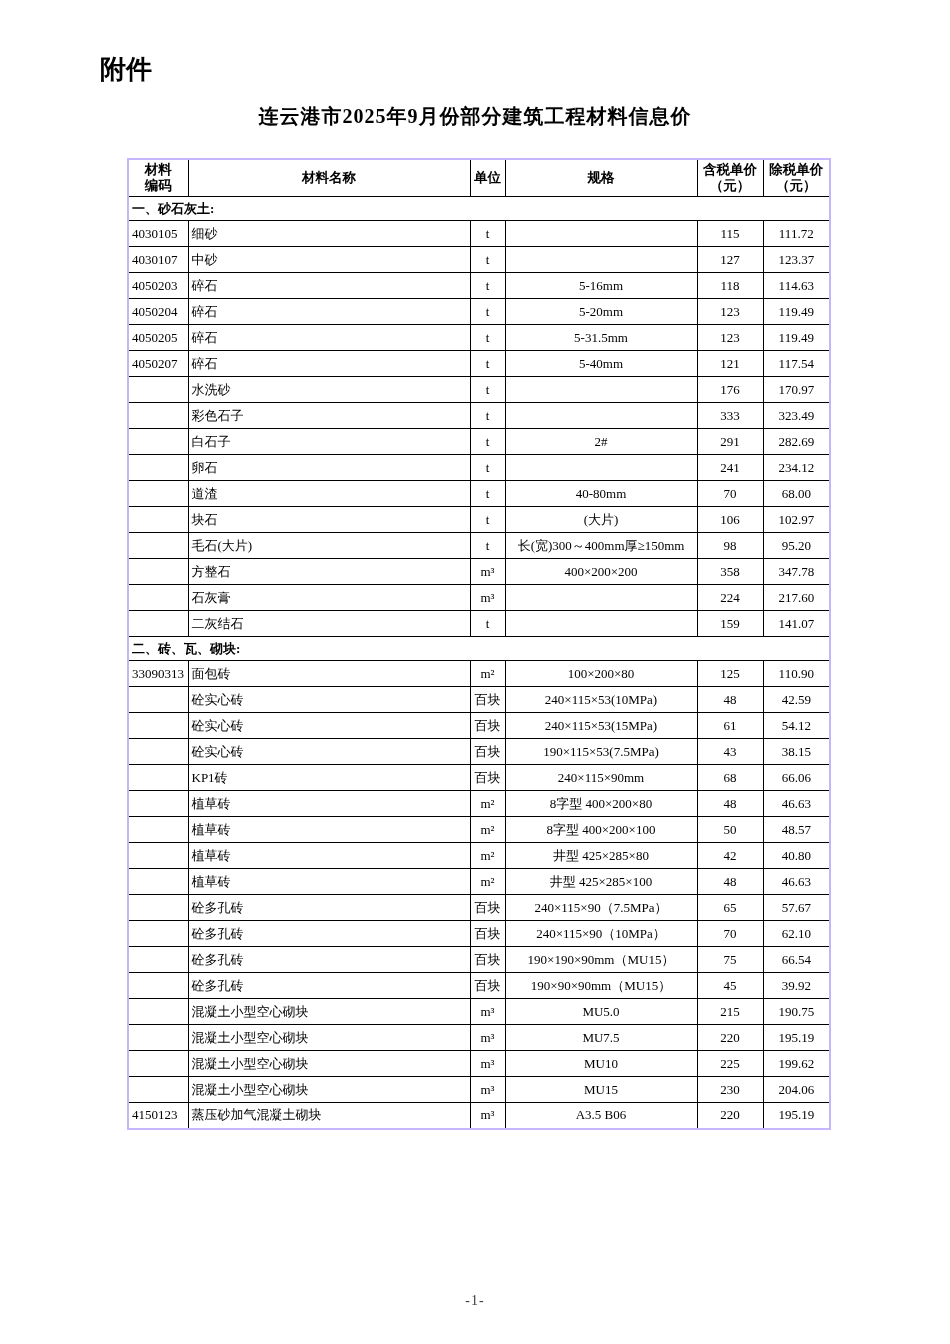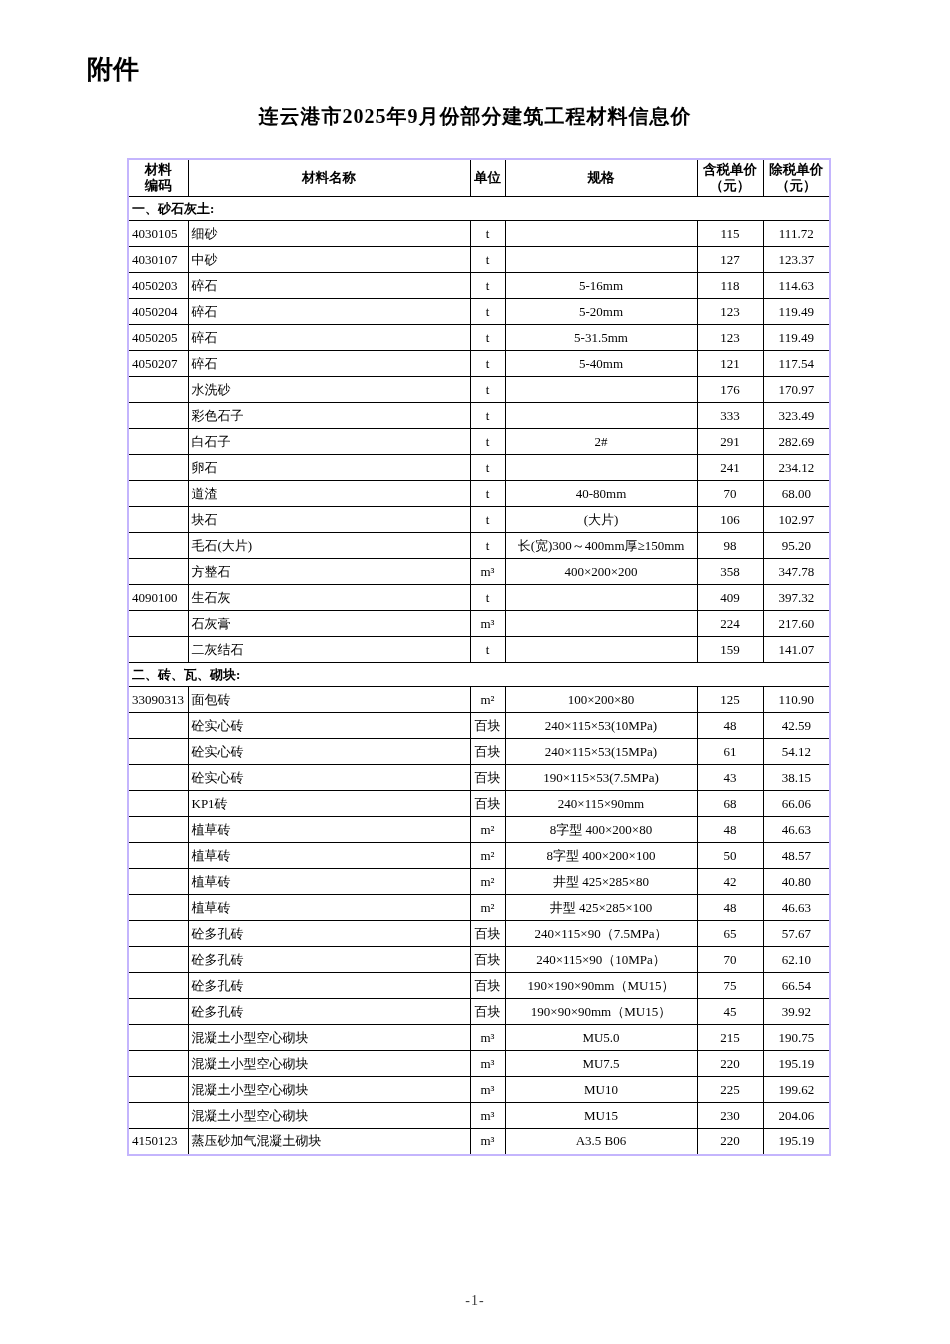--- a/index.html
+++ b/index.html
@@ -5,21 +5,21 @@
   html,body{margin:0;padding:0;background:#ffffff;}
   .page{
     position:relative;
     width:950px;height:1344px;
     background:#ffffff;
     font-family:"Liberation Serif","DejaVu Serif",serif;
     color:#000;
     overflow:hidden;
   }
   .attachment{
-    position:absolute;left:87px;top:52px;
+    position:absolute;left:100px;top:52px;
     font-size:26px;font-weight:600;
     font-family:"Liberation Sans","DejaVu Sans",sans-serif;
   }
   .doc-title{
     position:absolute;left:0;top:103px;width:950px;
     text-align:center;
     font-size:20px;font-weight:bold;
     letter-spacing:1px;
   }
   table.materials{
@@ -205,28 +205,20 @@
         </tr>
         <tr class="data-row">
           <td class="c-code"></td>
           <td class="c-name">方整石</td>
           <td class="c-unit">m³</td>
           <td class="c-spec">400×200×200</td>
           <td class="c-tax">358</td>
           <td class="c-notax">347.78</td>
         </tr>
         <tr class="data-row">
-          <td class="c-code">4090100</td>
-          <td class="c-name">生石灰</td>
-          <td class="c-unit">t</td>
-          <td class="c-spec"></td>
-          <td class="c-tax">409</td>
-          <td class="c-notax">397.32</td>
-        </tr>
-        <tr class="data-row">
           <td class="c-code"></td>
           <td class="c-name">石灰膏</td>
           <td class="c-unit">m³</td>
           <td class="c-spec"></td>
           <td class="c-tax">224</td>
           <td class="c-notax">217.60</td>
         </tr>
         <tr class="data-row">
           <td class="c-code"></td>
           <td class="c-name">二灰结石</td>

